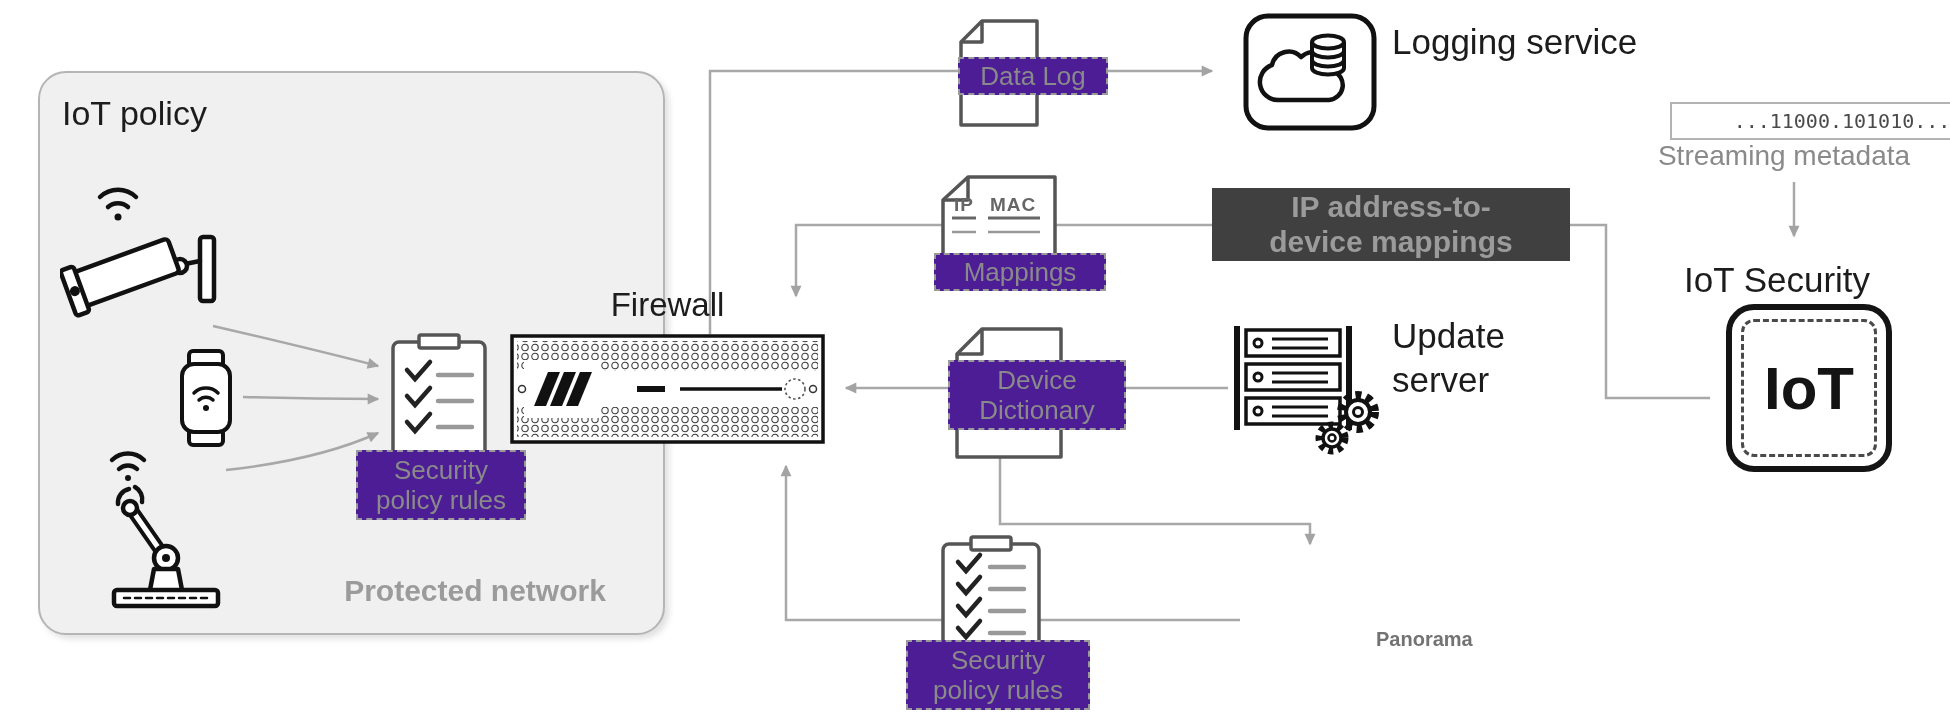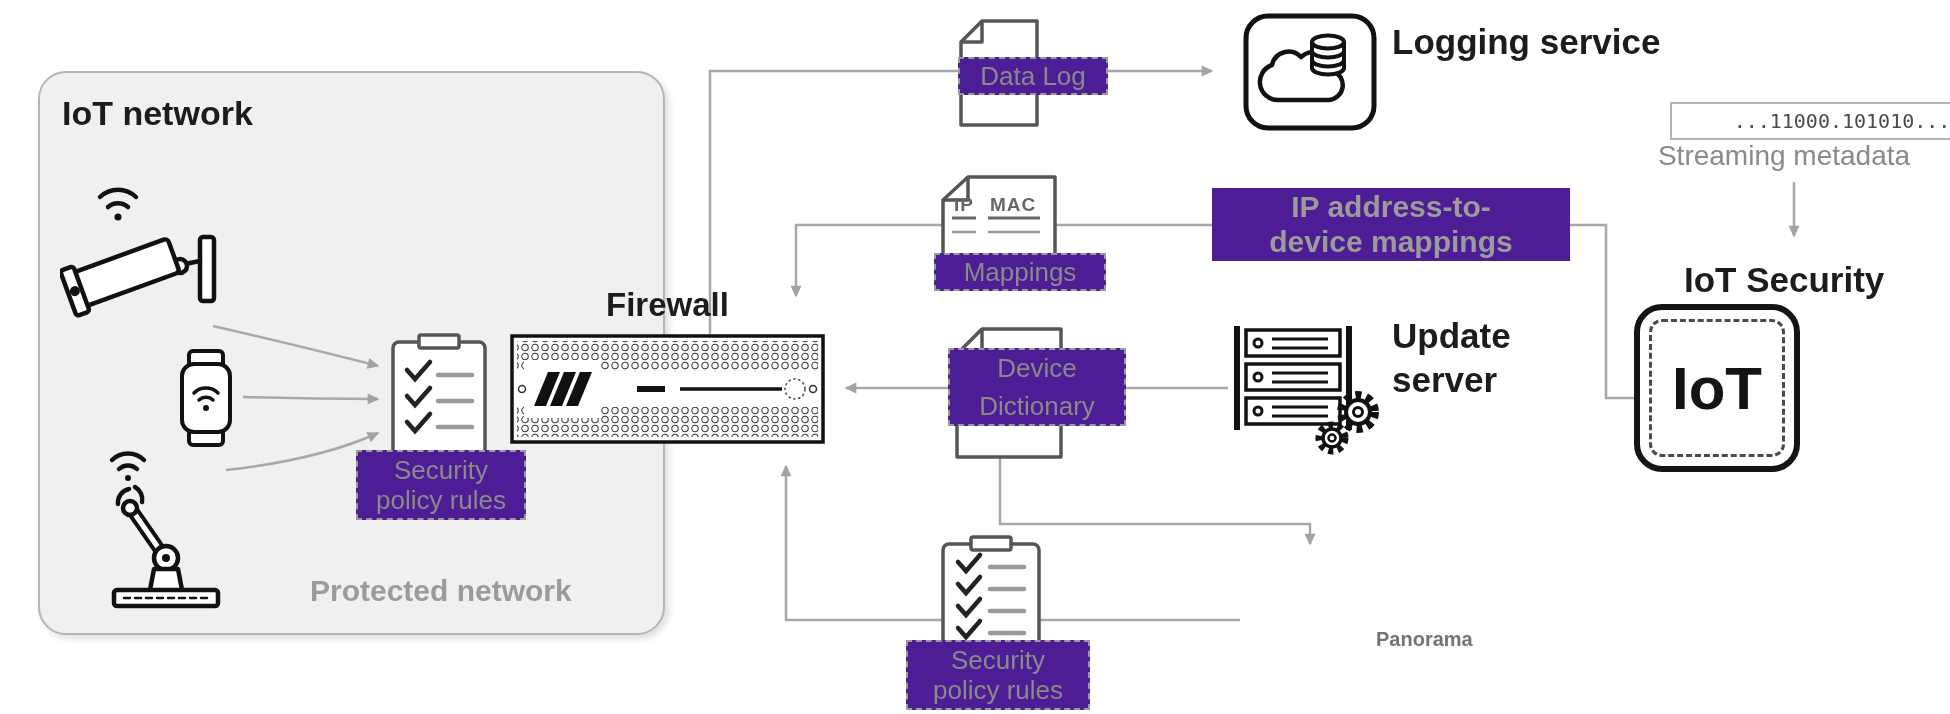--- a/index.html
+++ b/index.html
@@ -3,45 +3,45 @@
 <meta charset="utf-8">
 <style>
   html,body{margin:0;padding:0;background:#fff;}
   .stage{position:relative;width:1950px;height:714px;background:#fff;overflow:hidden;
          font-family:"Liberation Sans",sans-serif;}
   .abs{position:absolute;}
   .z1{z-index:1;} .z2{z-index:2;}
   .pn-box{left:38px;top:71px;width:623px;height:560px;background:#f0f0f0;
           border:2px solid #b5b5b5;border-radius:28px;z-index:0;
           box-shadow:4px 4px 6px rgba(0,0,0,0.12);}
-  .heading{font-weight:bold;color:#1c1c1c;font-size:34px;white-space:nowrap;}
+  .heading{font-weight:normal;color:#1c1c1c;font-size:34px;white-space:nowrap;}
   .gray-bold{font-weight:bold;color:#9b9b9b;font-size:30px;white-space:nowrap;}
   .dashed-label{border:2px dashed #9a9a9a;background:#4c1d95;color:#8a8a8a;
                 font-size:26px;line-height:1.16;text-align:center;
                 display:flex;flex-direction:column;align-items:center;justify-content:center;
                 padding:3px 4px;box-sizing:border-box;}
   .binary-box{border:2px solid #b3b3b3;background:#fff;color:#4a4a4a;
               font-family:"DejaVu Sans Mono",monospace;font-size:20px;
               display:flex;align-items:center;justify-content:center;padding-left:48px;}
   .muted{color:#8a8a8a;font-size:28px;white-space:nowrap;}
   .badge-box{position:relative;background:#fff;display:flex;align-items:center;justify-content:center;box-sizing:border-box;}
-  .iot-box{left:1634px;top:304px;width:166px;height:168px;border:6px solid #141414;border-radius:28px;}
+  .iot-box{left:1726px;top:304px;width:166px;height:168px;border:6px solid #141414;border-radius:28px;}
   .iot-box .inner{position:absolute;inset:9px;border:3px dashed #4a4a4a;border-radius:13px;}
   .iot-box .badge{font-size:60px;font-weight:bold;color:#141414;z-index:1;}
-  .ipmap-text{background:#4c1d95;text-align:center;line-height:1.15;padding:2px 6px;}
+  .ipmap-text{background:#404040;text-align:center;line-height:1.15;padding:2px 6px;}
   svg{display:block;}
 </style>
 </head>
 <body>
 
 <div class="stage">
 
   <div class="abs pn-box"></div>
-  <div class="abs heading z2" style="left:62px;top:94px;">IoT network</div>
-  <div class="abs gray-bold z2" style="left:310px;top:574px;width:330px;text-align:left;">Protected network</div>
+  <div class="abs heading z2" style="left:62px;top:94px;">IoT policy</div>
+  <div class="abs gray-bold z2" style="left:310px;top:574px;width:330px;text-align:center;">Protected network</div>
 
   <svg class="abs z1" style="left:0;top:0;" width="1950" height="714" viewBox="0 0 1950 714">
     <defs>
       <marker id="arr" viewBox="0 0 10 10" refX="8" refY="5" markerWidth="5.5" markerHeight="5.5" orient="auto">
         <path d="M0.5,1 L9,5 L0.5,9 Z" fill="#a3a3a3"></path>
       </marker>
     </defs>
     <g fill="none" stroke="#a8a8a8" stroke-width="2.5">
       <path d="M710,334 V71 H1212" marker-end="url(#arr)"></path>
       <path d="M1710,398 H1606 V225 H796 V296" marker-end="url(#arr)"></path>
@@ -211,21 +211,21 @@
   </div>
 
   <div class="abs z2" style="left:952px;top:326px;width:114px;height:134px;">
     <svg viewBox="0 0 114 134" width="114" height="134">
       <g stroke="#555" stroke-width="3.5" fill="#fff" stroke-linejoin="round">
         <path d="M30,3 H109 V131 H5 V28 Z"></path>
         <path d="M30,3 V28 H5" fill="none"></path>
       </g>
     </svg>
   </div>
-  <div class="abs dashed-label z2" style="left:948px;top:348px;width:178px;gap:8px;">
+  <div class="abs dashed-label z2" style="left:948px;top:360px;width:178px;">
     <div>Device</div>
     <div>Dictionary</div>
   </div>
 
   <div class="abs z2" style="left:1226px;top:324px;width:160px;height:134px;">
     <svg viewBox="0 0 160 134" width="160" height="134">
       <g fill="#111">
         <rect x="8" y="2" width="6" height="104"></rect>
         <rect x="120" y="2" width="6" height="104"></rect>
       </g>

